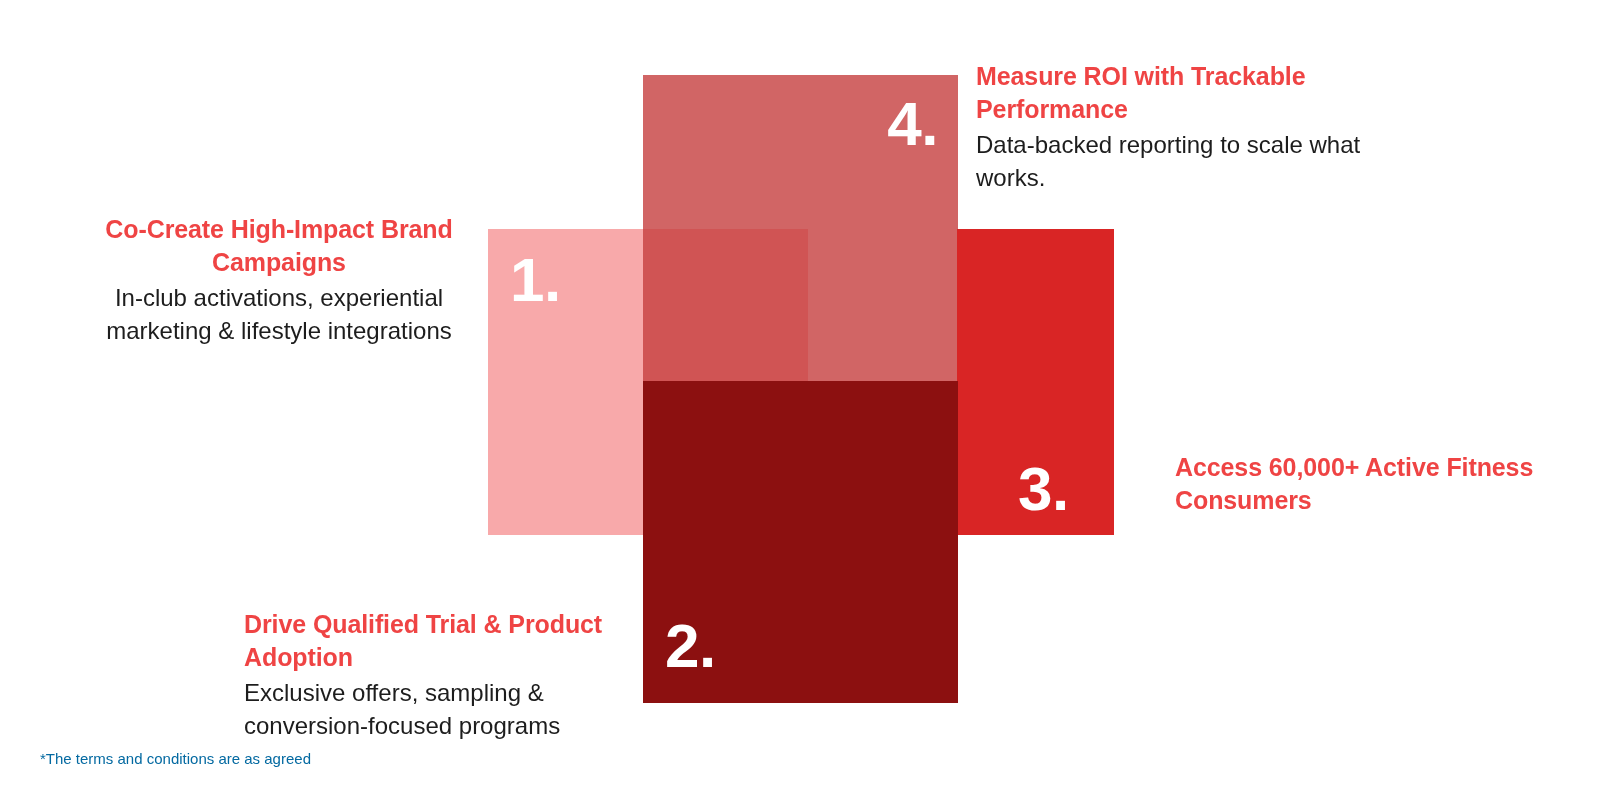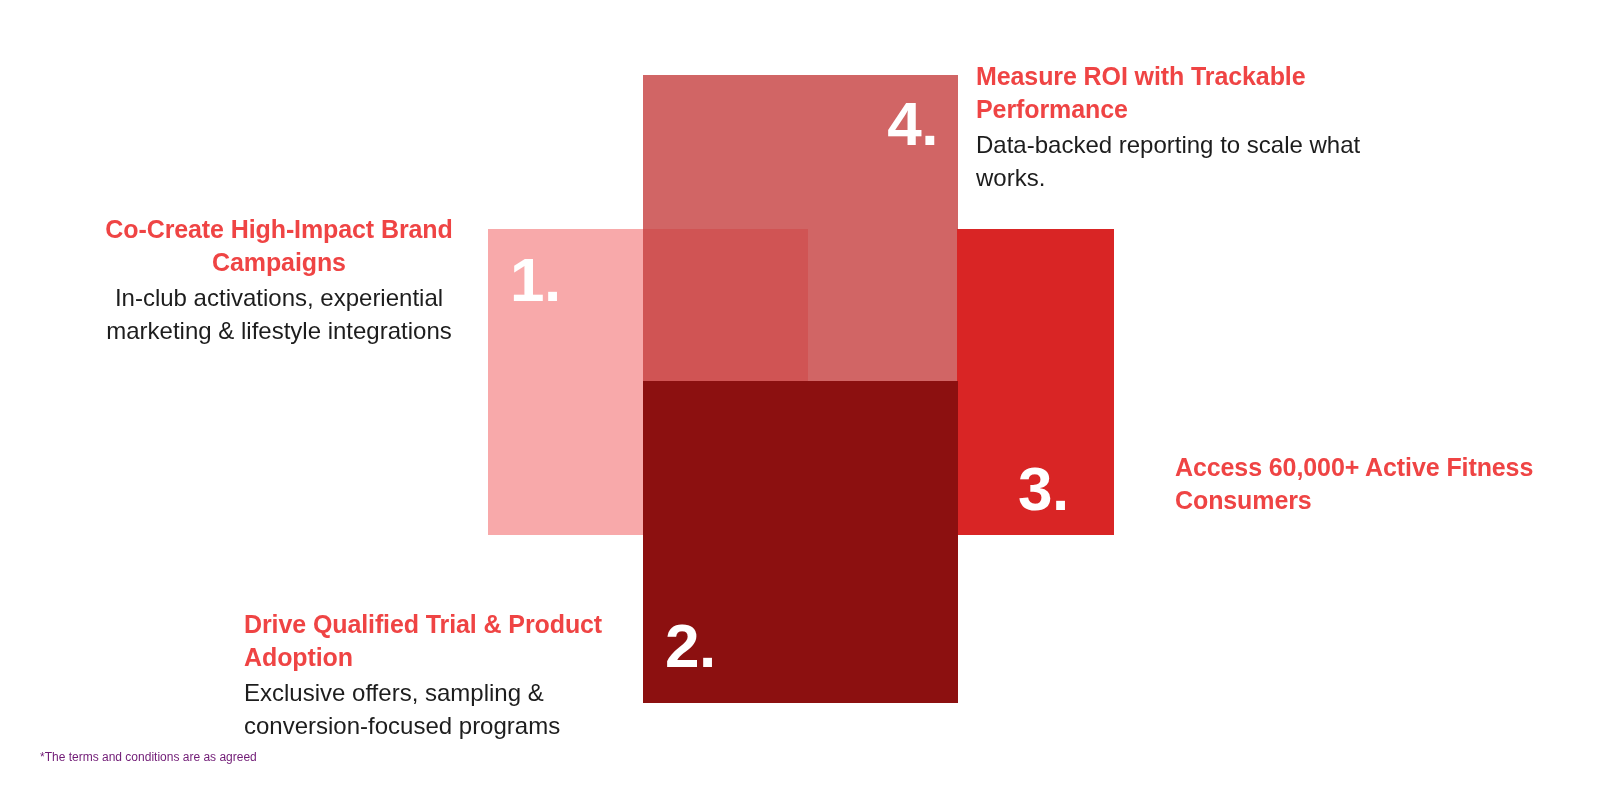--- a/index.html
+++ b/index.html
@@ -152,23 +152,23 @@
     top: 562px;
     width: 400px;
     margin-top: 46px;
   }
 
   
   #footnote {
     position: absolute;
     left: 40px;
     top: 750px;
-    font-size: 12px;
+    font-size: 15px;
     font-weight: 400;
-    color: #701a75;
+    color: #0369a1;
     letter-spacing: 0px;
   }
 </style>
 </head>
 <body>
 
 <div class="stage">
 
   <div class="block" id="block-1">
     <span class="block-num">1.</span>

